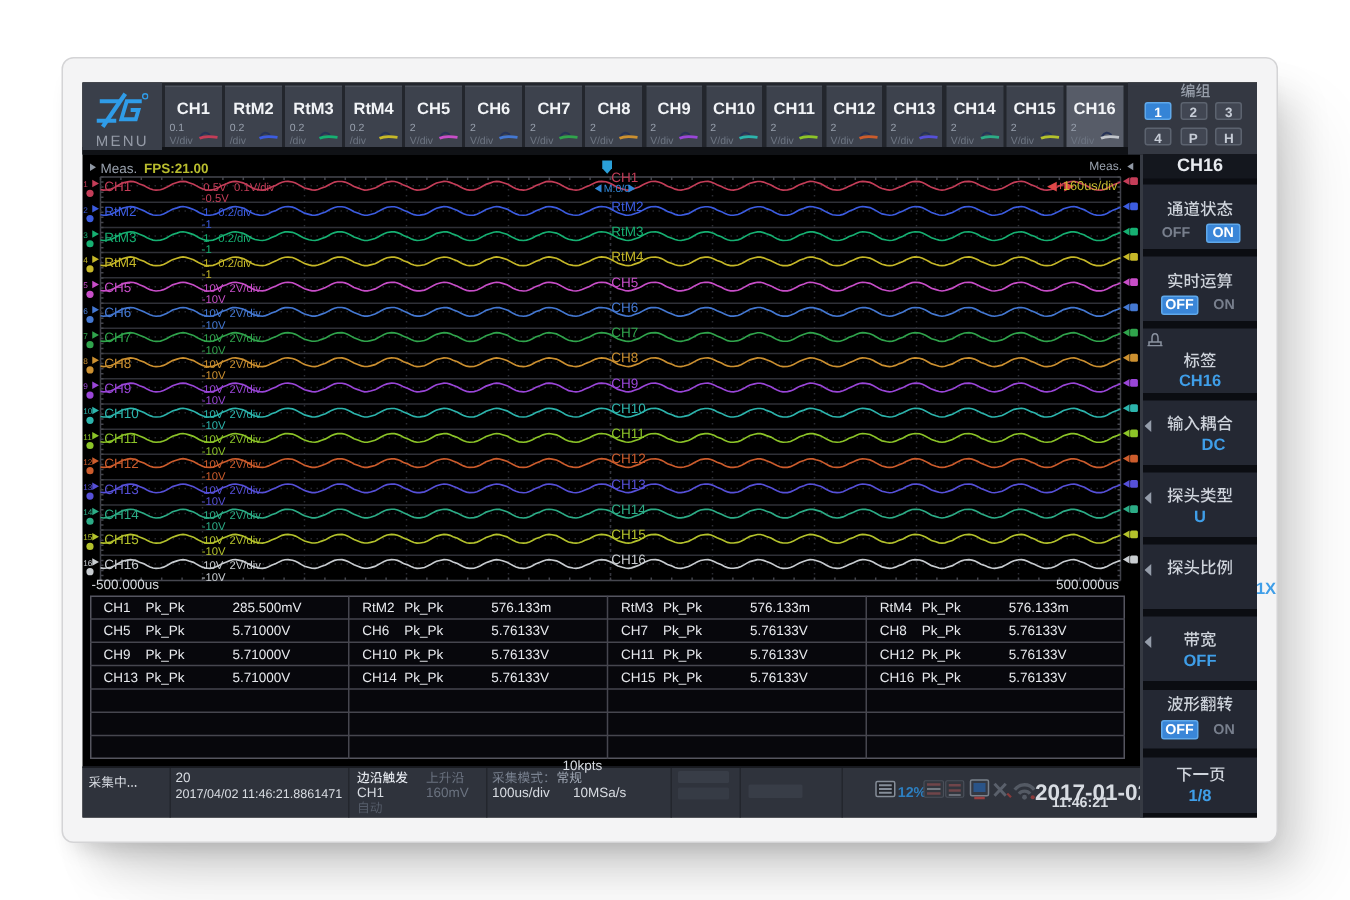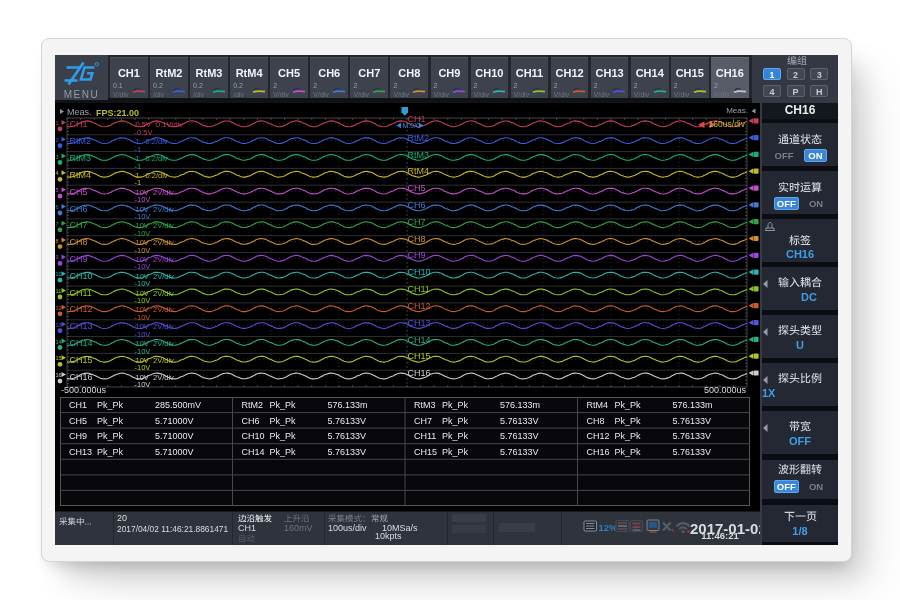--- a/index.html
+++ b/index.html
@@ -495,21 +495,21 @@
   </svg>
 <div class="st" style="left:284px;top:523px;color:#6b7380">160mV</div>
 <svg style="position:absolute;left:328.0px;top:511.5px;" width="45" height="13" viewBox="0 -9.5 45 13">
     <path fill="#7a8290" d="M6.8 -5.9C6.5 -5.2 6.0 -4.3 5.6 -3.8L6.1 -3.5C6.5 -4.1 7.0 -4.9 7.4 -5.6ZM1.2 -5.3C1.6 -4.8 1.9 -4.1 2.0 -3.7L2.6 -4.0C2.5 -4.4 2.1 -5.0 1.8 -5.5ZM3.5 -5.6C3.8 -5.1 4.0 -4.5 4.0 -4.0L4.7 -4.2C4.6 -4.7 4.4 -5.3 4.1 -5.8ZM7.0 -7.0C5.6 -6.8 3.0 -6.6 0.8 -6.5C0.8 -6.3 0.9 -6.1 0.9 -5.9C3.2 -6.0 5.8 -6.2 7.5 -6.5ZM0.5 -3.2V-2.6H3.4C2.6 -1.6 1.4 -0.7 0.3 -0.2C0.5 -0.1 0.7 0.2 0.8 0.4C1.9 -0.2 3.1 -1.1 3.9 -2.2V0.7H4.6V-2.2C5.4 -1.2 6.6 -0.2 7.7 0.3C7.9 0.2 8.1 -0.1 8.2 -0.2C7.1 -0.7 5.8 -1.6 5.0 -2.6H8.0V-3.2H4.6V-4.0H3.9V-3.2Z M12.4 -2.5V-1.9H9.0V-1.4H11.8C11.0 -0.8 9.8 -0.2 8.7 0.1C8.9 0.2 9.1 0.4 9.2 0.6C10.3 0.2 11.5 -0.4 12.4 -1.1V0.7H13.0V-1.2C13.9 -0.4 15.2 0.2 16.3 0.5C16.4 0.4 16.6 0.1 16.7 -0.0C15.7 -0.3 14.5 -0.8 13.6 -1.4H16.5V-1.9H13.0V-2.5ZM12.7 -4.7V-4.1H10.6V-4.7ZM12.5 -7.0C12.6 -6.8 12.8 -6.5 12.9 -6.2H10.9C11.1 -6.5 11.3 -6.8 11.4 -7.0L10.8 -7.2C10.4 -6.4 9.7 -5.5 8.8 -4.7C8.9 -4.7 9.1 -4.5 9.2 -4.3C9.5 -4.6 9.7 -4.8 10.0 -5.0V-2.3H10.6V-2.6H16.3V-3.1H13.3V-3.7H15.7V-4.1H13.3V-4.7H15.7V-5.2H13.3V-5.7H16.0V-6.2H13.5C13.4 -6.5 13.2 -6.9 13.0 -7.2ZM12.7 -5.2H10.6V-5.7H12.7ZM12.7 -3.7V-3.1H10.6V-3.7Z M21.0 -3.5H24.0V-2.9H21.0ZM21.0 -4.6H24.0V-4.0H21.0ZM23.2 -7.1V-6.4H21.9V-7.1H21.3V-6.4H20.1V-5.9H21.3V-5.3H21.9V-5.9H23.2V-5.3H23.8V-5.9H25.0V-6.4H23.8V-7.1ZM20.4 -5.1V-2.5H22.2C22.1 -2.2 22.1 -2.0 22.0 -1.8H19.9V-1.2H21.8C21.5 -0.6 20.9 -0.1 19.7 0.2C19.8 0.3 19.9 0.5 20.0 0.7C21.5 0.3 22.2 -0.3 22.5 -1.2C22.9 -0.3 23.7 0.4 24.8 0.7C24.9 0.5 25.1 0.3 25.2 0.2C24.3 -0.1 23.5 -0.5 23.1 -1.2H25.0V-1.8H22.7C22.7 -2.0 22.7 -2.2 22.8 -2.5H24.6V-5.1ZM18.5 -7.1V-5.5H17.4V-4.9H18.5V-4.9C18.3 -3.7 17.8 -2.4 17.3 -1.7C17.4 -1.5 17.5 -1.2 17.6 -1.1C17.9 -1.6 18.2 -2.3 18.5 -3.2V0.7H19.1V-3.7C19.3 -3.3 19.6 -2.7 19.7 -2.4L20.1 -2.9C20.0 -3.2 19.3 -4.2 19.1 -4.5V-4.9H20.0V-5.5H19.1V-7.1Z M31.5 -6.7C32.0 -6.4 32.5 -6.0 32.8 -5.7L33.2 -6.1C32.9 -6.3 32.4 -6.8 32.0 -7.1ZM30.3 -7.1C30.3 -6.6 30.3 -6.1 30.3 -5.6H26.0V-4.9H30.4C30.6 -1.8 31.3 0.7 32.7 0.7C33.4 0.7 33.6 0.3 33.7 -1.2C33.5 -1.3 33.3 -1.4 33.2 -1.6C33.1 -0.4 33.0 0.0 32.8 0.0C31.9 0.0 31.3 -2.0 31.1 -4.9H33.5V-5.6H31.0C31.0 -6.1 31.0 -6.6 31.0 -7.1ZM26.0 -0.2 26.2 0.4C27.3 0.2 28.9 -0.2 30.3 -0.5L30.3 -1.1L28.4 -0.7V-3.0H30.0V-3.7H26.3V-3.0H27.8V-0.6Z M36.1 -4.1C36.5 -4.1 36.8 -4.4 36.8 -4.8C36.8 -5.2 36.5 -5.4 36.1 -5.4C35.8 -5.4 35.5 -5.2 35.5 -4.8C35.5 -4.4 35.8 -4.1 36.1 -4.1ZM36.1 0.0C36.5 0.0 36.8 -0.2 36.8 -0.6C36.8 -1.0 36.5 -1.2 36.1 -1.2C35.8 -1.2 35.5 -1.0 35.5 -0.6C35.5 -0.2 35.8 0.0 36.1 0.0Z"></path>
   </svg>
 <svg style="position:absolute;left:371.0px;top:511.5px;" width="19" height="13" viewBox="0 -9.5 19 13">
     <path fill="#a2aab6" d="M2.7 -4.2H5.9V-3.3H2.7ZM1.3 -2.2V0.3H1.9V-1.6H4.0V0.7H4.7V-1.6H6.7V-0.4C6.7 -0.3 6.6 -0.2 6.5 -0.2C6.4 -0.2 5.9 -0.2 5.4 -0.2C5.5 -0.1 5.6 0.2 5.6 0.3C6.3 0.3 6.7 0.3 7.0 0.2C7.2 0.1 7.3 -0.0 7.3 -0.4V-2.2H4.7V-2.9H6.5V-4.7H2.0V-2.9H4.0V-2.2ZM1.4 -6.8C1.7 -6.5 2.0 -6.1 2.1 -5.8H0.7V-4.0H1.3V-5.3H7.2V-4.0H7.8V-5.8H4.6V-7.1H4.0V-5.8H2.2L2.7 -6.1C2.6 -6.3 2.3 -6.8 2.0 -7.1ZM6.5 -7.1C6.3 -6.8 6.0 -6.3 5.8 -6.0L6.3 -5.8C6.5 -6.1 6.9 -6.5 7.1 -6.8Z M12.5 -6.7V-2.2H13.2V-6.2H15.5V-2.2H16.1V-6.7ZM10.3 -7.1V-5.7H9.1V-5.1H10.3V-4.3L10.3 -3.8H8.9V-3.2H10.2C10.1 -2.0 9.8 -0.7 8.8 0.1C9.0 0.3 9.2 0.5 9.3 0.6C10.1 -0.1 10.5 -1.1 10.7 -2.0C11.1 -1.6 11.6 -0.9 11.8 -0.6L12.2 -1.0C12.0 -1.3 11.1 -2.3 10.8 -2.7L10.8 -3.2H12.1V-3.8H10.9L10.9 -4.3V-5.1H12.0V-5.7H10.9V-7.1ZM14.0 -5.4V-3.8C14.0 -2.5 13.8 -0.9 11.6 0.2C11.8 0.3 12.0 0.5 12.0 0.7C13.3 0.0 14.0 -0.9 14.3 -1.8V-0.2C14.3 0.3 14.5 0.5 15.1 0.5H15.8C16.5 0.5 16.6 0.2 16.7 -1.2C16.5 -1.2 16.3 -1.3 16.1 -1.4C16.1 -0.2 16.1 -0.0 15.8 -0.0H15.2C15.0 -0.0 14.9 -0.1 14.9 -0.3V-2.5H14.5C14.6 -2.9 14.6 -3.4 14.6 -3.8V-5.4Z"></path>
   </svg>
 <div class="st" style="left:328px;top:523px">100us/div</div>
 <div class="st" style="left:382px;top:523px">10MSa/s</div>
-<div class="st" style="left:375px;top:531px">10kpts</div>
+<div class="st" style="left:375px;top:505px">10kpts</div>
 <div style="position:absolute;left:452px;top:514px;width:34px;height:8px;background:#383d47;border-radius:1px"></div>
 <div style="position:absolute;left:452px;top:525px;width:34px;height:8px;background:#363b45;border-radius:1px"></div>
 <div style="position:absolute;left:499px;top:523px;width:36px;height:9px;background:#383d47;border-radius:1px"></div>
 <svg style="position:absolute;left:583px;top:518px" width="170" height="18" viewBox="0 0 170 18">
 <rect x="1" y="3" width="12.5" height="10" rx="1" fill="#23262d" stroke="#868e99" stroke-width="1"></rect>
 <path d="M3 5.5h8.5M3 8h8.5M3 10.5h8.5" stroke="#868e99" stroke-width="1.2"></path>
 <text x="15.5" y="13" font-family="Liberation Sans,sans-serif" font-size="9.5px" font-weight="bold" fill="#2d7fc0">12%</text>
 <rect x="33" y="2.5" width="13" height="11" rx="1" fill="#32363e" stroke="#4a505a" stroke-width="0.8"></rect>
 <path d="M35 5h9M35 11h9" stroke="#70454a" stroke-width="1.6"></path>
 <path d="M35 8h9" stroke="#8a9099" stroke-width="1"></path>
@@ -572,21 +572,21 @@
 <svg style="position:absolute;left:778.0px;top:322.0px;" width="46" height="16" viewBox="0 -12.3 46 16">
     <path fill="#ced3db" d="M4.0 -8.7V-6.6H4.9V-7.8H9.3V-6.7H10.2V-8.7ZM5.9 -7.2C5.4 -6.4 4.6 -5.7 3.9 -5.2C4.1 -5.0 4.4 -4.6 4.6 -4.4C5.4 -5.0 6.3 -6.0 6.8 -6.9ZM7.4 -6.8C8.2 -6.1 9.1 -5.1 9.4 -4.5L10.3 -5.1C9.8 -5.7 8.9 -6.6 8.2 -7.3ZM6.6 -5.1V-3.9H3.9V-3.0H6.1C5.4 -1.9 4.4 -1.0 3.3 -0.5C3.6 -0.3 3.8 0.0 4.0 0.3C5.0 -0.3 6.0 -1.2 6.6 -2.3V0.8H7.6V-2.3C8.2 -1.3 9.1 -0.3 10.0 0.2C10.1 -0.0 10.4 -0.4 10.7 -0.6C9.7 -1.1 8.8 -2.0 8.2 -3.0H10.4V-3.9H7.6V-5.1ZM1.7 -9.3V-7.1H0.5V-6.2H1.7V-4.0C1.2 -3.8 0.8 -3.6 0.4 -3.5L0.7 -2.5L1.7 -2.9V-0.2C1.7 -0.1 1.7 -0.1 1.6 -0.1C1.4 -0.1 1.0 -0.0 0.6 -0.1C0.7 0.2 0.9 0.6 0.9 0.8C1.6 0.8 2.0 0.8 2.3 0.7C2.6 0.5 2.7 0.3 2.7 -0.2V-3.3L3.8 -3.7L3.6 -4.6L2.7 -4.3V-6.2H3.7V-7.1H2.7V-9.3Z M16.9 -1.7C18.4 -1.0 19.9 -0.0 20.8 0.8L21.5 -0.0C20.6 -0.8 19.0 -1.7 17.5 -2.4ZM13.0 -8.1C13.9 -7.8 15.0 -7.2 15.5 -6.8L16.1 -7.6C15.6 -8.0 14.4 -8.6 13.6 -8.9ZM12.0 -6.1C12.9 -5.7 14.0 -5.1 14.5 -4.7L15.2 -5.5C14.6 -5.9 13.5 -6.5 12.6 -6.8ZM11.6 -4.3V-3.3H16.2C15.6 -1.7 14.3 -0.6 11.5 0.0C11.8 0.2 12.0 0.6 12.1 0.9C15.3 0.1 16.7 -1.3 17.3 -3.3H21.4V-4.3H17.5C17.8 -5.7 17.8 -7.4 17.8 -9.2H16.7C16.7 -7.3 16.8 -5.7 16.5 -4.3Z M30.1 -9.1C29.8 -8.6 29.4 -8.0 29.0 -7.5L29.9 -7.2C30.3 -7.6 30.8 -8.2 31.2 -8.8ZM23.9 -8.7C24.3 -8.2 24.8 -7.6 25.0 -7.2H22.7V-6.2H26.2C25.3 -5.4 23.9 -4.7 22.5 -4.4C22.7 -4.2 23.0 -3.8 23.2 -3.6C24.6 -4.0 26.0 -4.8 27.0 -5.8V-4.1H28.0V-5.6C29.4 -4.9 30.9 -4.1 31.8 -3.6L32.3 -4.4C31.4 -4.9 29.9 -5.6 28.6 -6.2H32.3V-7.2H28.0V-9.3H27.0V-7.2H25.1L26.0 -7.6C25.8 -8.0 25.2 -8.6 24.8 -9.1ZM27.0 -3.9C26.9 -3.5 26.9 -3.2 26.8 -2.8H22.7V-1.9H26.4C25.9 -1.0 24.8 -0.4 22.4 -0.0C22.6 0.2 22.9 0.6 23.0 0.9C25.7 0.5 26.9 -0.4 27.5 -1.6C28.4 -0.2 29.8 0.6 32.0 0.9C32.1 0.6 32.4 0.2 32.6 -0.1C30.7 -0.3 29.3 -0.8 28.5 -1.9H32.4V-2.8H27.9C28.0 -3.2 28.0 -3.5 28.1 -3.9Z M39.9 -8.7V-4.9H40.8V-8.7ZM41.9 -9.2V-4.4C41.9 -4.2 41.9 -4.2 41.7 -4.2C41.5 -4.2 41.0 -4.2 40.4 -4.2C40.6 -3.9 40.7 -3.5 40.7 -3.3C41.5 -3.3 42.1 -3.3 42.4 -3.4C42.8 -3.6 42.9 -3.8 42.9 -4.4V-9.2ZM37.2 -7.9V-6.6H36.0V-7.9ZM34.6 -2.5V-1.6H38.0V-0.4H33.5V0.5H43.5V-0.4H39.1V-1.6H42.3V-2.5H39.1V-3.6H38.1V-5.7H39.3V-6.6H38.1V-7.9H39.0V-8.9H34.1V-7.9H35.0V-6.6H33.7V-5.7H34.9C34.8 -5.0 34.4 -4.4 33.5 -3.8C33.7 -3.7 34.1 -3.3 34.2 -3.1C35.3 -3.8 35.8 -4.7 35.9 -5.7H37.2V-3.4H38.0V-2.5Z"></path>
   </svg>
 <div style="position:absolute;left:762px;top:338.8px;width:76px;text-align:center;font-size:11px;font-weight:bold;color:#3f9ee8">U</div>
 <svg style="position:absolute;left:763px;top:375.8px" width="5" height="8" viewBox="0 0 5 8">
     <path d="M4.5 0v8L0 4z" fill="#959daa"></path>
   </svg>
 <svg style="position:absolute;left:778.0px;top:370.0px;" width="46" height="16" viewBox="0 -12.3 46 16">
     <path fill="#ced3db" d="M4.0 -8.7V-6.6H4.9V-7.8H9.3V-6.7H10.2V-8.7ZM5.9 -7.2C5.4 -6.4 4.6 -5.7 3.9 -5.2C4.1 -5.0 4.4 -4.6 4.6 -4.4C5.4 -5.0 6.3 -6.0 6.8 -6.9ZM7.4 -6.8C8.2 -6.1 9.1 -5.1 9.4 -4.5L10.3 -5.1C9.8 -5.7 8.9 -6.6 8.2 -7.3ZM6.6 -5.1V-3.9H3.9V-3.0H6.1C5.4 -1.9 4.4 -1.0 3.3 -0.5C3.6 -0.3 3.8 0.0 4.0 0.3C5.0 -0.3 6.0 -1.2 6.6 -2.3V0.8H7.6V-2.3C8.2 -1.3 9.1 -0.3 10.0 0.2C10.1 -0.0 10.4 -0.4 10.7 -0.6C9.7 -1.1 8.8 -2.0 8.2 -3.0H10.4V-3.9H7.6V-5.1ZM1.7 -9.3V-7.1H0.5V-6.2H1.7V-4.0C1.2 -3.8 0.8 -3.6 0.4 -3.5L0.7 -2.5L1.7 -2.9V-0.2C1.7 -0.1 1.7 -0.1 1.6 -0.1C1.4 -0.1 1.0 -0.0 0.6 -0.1C0.7 0.2 0.9 0.6 0.9 0.8C1.6 0.8 2.0 0.8 2.3 0.7C2.6 0.5 2.7 0.3 2.7 -0.2V-3.3L3.8 -3.7L3.6 -4.6L2.7 -4.3V-6.2H3.7V-7.1H2.7V-9.3Z M16.9 -1.7C18.4 -1.0 19.9 -0.0 20.8 0.8L21.5 -0.0C20.6 -0.8 19.0 -1.7 17.5 -2.4ZM13.0 -8.1C13.9 -7.8 15.0 -7.2 15.5 -6.8L16.1 -7.6C15.6 -8.0 14.4 -8.6 13.6 -8.9ZM12.0 -6.1C12.9 -5.7 14.0 -5.1 14.5 -4.7L15.2 -5.5C14.6 -5.9 13.5 -6.5 12.6 -6.8ZM11.6 -4.3V-3.3H16.2C15.6 -1.7 14.3 -0.6 11.5 0.0C11.8 0.2 12.0 0.6 12.1 0.9C15.3 0.1 16.7 -1.3 17.3 -3.3H21.4V-4.3H17.5C17.8 -5.7 17.8 -7.4 17.8 -9.2H16.7C16.7 -7.3 16.8 -5.7 16.5 -4.3Z M23.3 0.9C23.6 0.7 24.0 0.5 27.0 -0.6C27.0 -0.8 27.0 -1.3 27.0 -1.6L24.4 -0.8V-4.9H27.0V-5.9H24.4V-9.2H23.3V-0.9C23.3 -0.4 23.0 -0.2 22.8 -0.0C23.0 0.2 23.2 0.6 23.3 0.9ZM27.8 -9.2V-1.1C27.8 0.3 28.1 0.6 29.3 0.6C29.5 0.6 30.6 0.6 30.9 0.6C32.1 0.6 32.3 -0.2 32.4 -2.4C32.1 -2.5 31.7 -2.7 31.4 -2.9C31.3 -0.9 31.3 -0.4 30.8 -0.4C30.5 -0.4 29.6 -0.4 29.4 -0.4C28.9 -0.4 28.9 -0.5 28.9 -1.1V-4.0C30.1 -4.7 31.4 -5.6 32.4 -6.5L31.5 -7.4C30.8 -6.7 29.8 -5.9 28.9 -5.2V-9.2Z M40.5 -8.1V-1.8H41.4V-8.1ZM42.3 -9.2V-0.4C42.3 -0.2 42.2 -0.2 42.0 -0.2C41.8 -0.2 41.2 -0.2 40.6 -0.2C40.7 0.1 40.8 0.6 40.9 0.8C41.8 0.8 42.4 0.8 42.7 0.6C43.1 0.5 43.2 0.2 43.2 -0.4V-9.2ZM36.9 -3.1C37.2 -2.8 37.7 -2.5 38.0 -2.2C37.5 -1.1 36.9 -0.4 36.1 0.1C36.3 0.3 36.6 0.7 36.8 0.9C38.5 -0.3 39.6 -2.7 39.9 -6.2L39.3 -6.3L39.1 -6.3H37.9C38.1 -6.8 38.2 -7.2 38.3 -7.7H40.1V-8.7H36.3V-7.7H37.3C37.0 -6.0 36.4 -4.5 35.7 -3.4C35.9 -3.3 36.3 -2.9 36.4 -2.8C36.9 -3.5 37.3 -4.3 37.6 -5.3H38.9C38.8 -4.5 38.6 -3.8 38.3 -3.1C38.1 -3.3 37.7 -3.6 37.5 -3.8ZM35.2 -9.3C34.8 -7.7 34.1 -6.2 33.3 -5.1C33.5 -4.9 33.7 -4.3 33.8 -4.0C34.0 -4.3 34.2 -4.6 34.4 -5.0V0.9H35.4V-6.9C35.7 -7.6 35.9 -8.3 36.1 -9.0Z"></path>
   </svg>
-<div style="position:absolute;left:762px;top:386.8px;width:96px;font-size:11px;font-weight:bold;color:#3f9ee8">1X</div>
+<div style="position:absolute;left:796px;top:386.8px;width:96px;text-align:center;font-size:11px;font-weight:bold;color:#3f9ee8">1X</div>
 <svg style="position:absolute;left:763px;top:423.8px" width="5" height="8" viewBox="0 0 5 8">
     <path d="M4.5 0v8L0 4z" fill="#959daa"></path>
   </svg>
 <svg style="position:absolute;left:789.0px;top:418.0px;" width="24" height="16" viewBox="0 -12.3 24 16">
     <path fill="#ced3db" d="M0.8 -5.6V-3.3H1.8V-4.8H4.9V-3.6H2.0V-0.0H3.0V-2.7H4.9V0.9H6.0V-2.7H8.2V-1.1C8.2 -1.0 8.1 -0.9 8.0 -0.9C7.9 -0.9 7.4 -0.9 6.9 -1.0C7.0 -0.7 7.1 -0.3 7.2 -0.0C7.9 -0.0 8.4 -0.1 8.8 -0.2C9.1 -0.4 9.2 -0.6 9.2 -1.1V-3.3H10.2V-5.6ZM6.0 -3.6V-4.8H9.2V-3.6ZM7.7 -9.2V-8.1H6.0V-9.2H5.0V-8.1H3.3V-9.2H2.3V-8.1H0.5V-7.2H2.3V-6.1H3.3V-7.2H5.0V-6.1H6.0V-7.2H7.7V-6.1H8.8V-7.2H10.5V-8.1H8.8V-9.2Z M13.1 -4.6V-1.2H14.1V-3.8H18.8V-1.3H19.9V-4.6ZM15.6 -9.1 16.0 -8.3H11.8V-6.2H12.8V-7.5H20.2V-6.2H21.2V-8.3H17.3C17.1 -8.7 16.9 -9.1 16.7 -9.4ZM17.4 -7.1V-6.5H15.6V-7.1H14.5V-6.5H12.9V-5.7H14.5V-5.0H15.6V-5.7H17.4V-5.0H18.5V-5.7H20.1V-6.5H18.5V-7.1ZM15.7 -3.4V-2.5C15.7 -1.7 15.4 -0.6 11.4 0.2C11.7 0.4 12.0 0.8 12.1 1.1C15.3 0.4 16.3 -0.6 16.7 -1.6V-0.4C16.7 0.5 17.0 0.8 18.2 0.8C18.5 0.8 19.9 0.8 20.1 0.8C21.2 0.8 21.5 0.4 21.6 -1.2C21.3 -1.3 20.9 -1.5 20.7 -1.6C20.6 -0.3 20.5 -0.1 20.1 -0.1C19.7 -0.1 18.6 -0.1 18.4 -0.1C17.8 -0.1 17.7 -0.2 17.7 -0.5V-2.1H16.8C16.8 -2.2 16.8 -2.4 16.8 -2.5V-3.4Z"></path>
   </svg>
 <div style="position:absolute;left:762px;top:434.8px;width:76px;text-align:center;font-size:11px;font-weight:bold;color:#3f9ee8">OFF</div>
 <svg style="position:absolute;left:778.0px;top:461.2px;" width="46" height="16" viewBox="0 -12.3 46 16">
     <path fill="#ced3db" d="M1.0 -8.4C1.6 -8.1 2.5 -7.6 2.9 -7.2L3.5 -8.1C3.1 -8.4 2.2 -8.9 1.6 -9.2ZM0.4 -5.5C1.0 -5.1 1.9 -4.6 2.3 -4.3L2.9 -5.1C2.5 -5.5 1.6 -6.0 0.9 -6.2ZM0.6 0.2 1.5 0.8C2.1 -0.3 2.7 -1.6 3.2 -2.8L2.4 -3.4C1.9 -2.1 1.1 -0.7 0.6 0.2ZM6.5 -6.8V-5.0H4.9V-6.8ZM3.9 -7.8V-5.0C3.9 -3.4 3.8 -1.1 2.6 0.4C2.8 0.5 3.3 0.7 3.5 0.9C4.5 -0.5 4.8 -2.5 4.9 -4.1H5.0C5.4 -3.0 5.9 -2.1 6.6 -1.3C5.9 -0.7 5.1 -0.2 4.2 0.1C4.4 0.3 4.7 0.7 4.8 0.9C5.7 0.6 6.6 0.1 7.3 -0.5C8.1 0.1 9.0 0.6 10.0 0.9C10.1 0.6 10.4 0.2 10.7 0.0C9.7 -0.2 8.8 -0.7 8.1 -1.3C8.9 -2.2 9.5 -3.3 9.8 -4.8L9.2 -5.1L9.0 -5.0H7.5V-6.8H9.3C9.1 -6.3 8.9 -5.9 8.8 -5.6L9.7 -5.3C10.0 -5.9 10.3 -6.8 10.6 -7.6L9.8 -7.8L9.7 -7.8H7.5V-9.3H6.5V-7.8ZM6.0 -4.1H8.6C8.3 -3.3 7.9 -2.5 7.3 -1.9C6.8 -2.6 6.3 -3.3 6.0 -4.1Z M20.2 -9.1C19.5 -8.2 18.3 -7.3 17.3 -6.8C17.5 -6.6 17.8 -6.3 18.0 -6.1C19.1 -6.7 20.4 -7.7 21.2 -8.7ZM20.5 -6.1C19.8 -5.1 18.5 -4.2 17.4 -3.6C17.7 -3.4 18.0 -3.1 18.1 -2.9C19.3 -3.5 20.6 -4.6 21.4 -5.7ZM20.7 -3.1C19.9 -1.8 18.4 -0.6 16.8 0.1C17.1 0.3 17.4 0.6 17.6 0.9C19.2 0.1 20.7 -1.2 21.7 -2.7ZM15.3 -7.7V-5.0H13.8V-7.7ZM11.4 -5.0V-4.0H12.8C12.7 -2.5 12.5 -0.9 11.3 0.3C11.6 0.4 11.9 0.8 12.1 1.0C13.4 -0.4 13.7 -2.2 13.8 -4.0H15.3V0.9H16.3V-4.0H17.5V-5.0H16.3V-7.7H17.3V-8.6H11.6V-7.7H12.8V-5.0Z M27.5 -6.7C27.8 -6.0 28.1 -5.1 28.2 -4.5L28.9 -4.8C28.8 -5.3 28.5 -6.2 28.2 -6.9ZM30.0 -6.8C30.3 -6.1 30.6 -5.2 30.7 -4.6L31.4 -4.8C31.3 -5.3 31.0 -6.2 30.7 -6.9ZM26.3 -8.1C26.2 -7.7 26.0 -7.1 25.8 -6.7H25.5V-8.2C26.1 -8.3 26.8 -8.4 27.3 -8.5L26.8 -9.2C25.7 -9.0 24.0 -8.8 22.6 -8.7C22.6 -8.5 22.7 -8.2 22.8 -8.0C23.4 -8.1 24.0 -8.1 24.6 -8.1V-6.7H23.6L24.1 -6.8C24.0 -7.1 23.8 -7.6 23.7 -8.0L23.0 -7.8C23.1 -7.4 23.3 -7.0 23.4 -6.7H22.5V-5.9H24.2C23.7 -5.2 23.0 -4.5 22.3 -4.2C22.5 -3.9 22.7 -3.5 22.8 -3.2L22.8 -3.3V0.9H23.6V0.3H26.4V0.8H27.2V-3.5H23.1C23.6 -3.9 24.2 -4.5 24.6 -5.2V-3.7H25.5V-5.2C26.0 -4.7 26.6 -4.2 26.9 -3.8L27.4 -4.7C27.2 -4.9 26.2 -5.5 25.7 -5.9H27.3V-6.7H26.6C26.7 -7.0 26.9 -7.5 27.1 -7.9ZM24.7 -1.3V-0.5H23.6V-1.3ZM25.4 -1.3H26.4V-0.5H25.4ZM24.7 -2.0H23.6V-2.7H24.7ZM25.4 -2.0V-2.7H26.4V-2.0ZM27.4 -2.3 27.8 -1.6C28.2 -2.0 28.6 -2.4 29.0 -2.9V-0.2C29.0 -0.0 29.0 0.0 28.8 0.0C28.7 0.0 28.3 0.0 27.9 -0.0C28.0 0.2 28.1 0.6 28.2 0.9C28.8 0.9 29.2 0.8 29.5 0.7C29.8 0.5 29.8 0.3 29.8 -0.2V-8.8H27.6V-7.9H29.0V-4.0C28.4 -3.4 27.8 -2.7 27.4 -2.3ZM29.9 -2.5 30.4 -1.8C30.7 -2.1 31.1 -2.5 31.5 -2.9V-0.2C31.5 -0.1 31.4 -0.0 31.3 -0.0C31.2 0.0 30.7 0.0 30.3 -0.0C30.4 0.2 30.5 0.6 30.6 0.9C31.2 0.9 31.7 0.9 32.0 0.7C32.3 0.6 32.3 0.3 32.3 -0.2V-8.8H30.1V-7.9H31.5V-4.1C30.9 -3.5 30.3 -2.8 29.9 -2.5Z M33.8 -3.5C33.9 -3.6 34.3 -3.7 34.7 -3.7H35.6V-2.3L33.4 -1.9L33.6 -0.9L35.6 -1.3V0.9H36.6V-1.5L38.0 -1.7L37.9 -2.6L36.6 -2.4V-3.7H37.6V-4.6H36.6V-6.3H35.6V-4.6H34.7C35.0 -5.4 35.3 -6.2 35.6 -7.1H37.6V-8.1H35.9C36.0 -8.4 36.1 -8.8 36.2 -9.1L35.1 -9.3C35.1 -8.9 35.0 -8.5 34.9 -8.1H33.5V-7.1H34.7C34.4 -6.2 34.2 -5.6 34.1 -5.3C33.9 -4.8 33.7 -4.5 33.5 -4.4C33.6 -4.2 33.8 -3.7 33.8 -3.5ZM37.7 -6.0V-5.0H39.2C39.0 -4.2 38.7 -3.5 38.5 -2.9H41.6C41.2 -2.5 40.8 -1.9 40.4 -1.4C40.1 -1.6 39.7 -1.8 39.4 -2.0L38.7 -1.4C39.8 -0.7 41.2 0.3 41.9 1.0L42.6 0.1C42.2 -0.2 41.8 -0.5 41.2 -0.9C41.9 -1.8 42.7 -2.8 43.3 -3.6L42.5 -4.0L42.4 -3.9H39.9L40.2 -5.0H43.6V-6.0H40.5L40.8 -7.1H43.2V-8.1H41.1L41.3 -9.2L40.3 -9.3L40.0 -8.1H38.1V-7.1H39.8L39.5 -6.0Z"></path>
   </svg>

